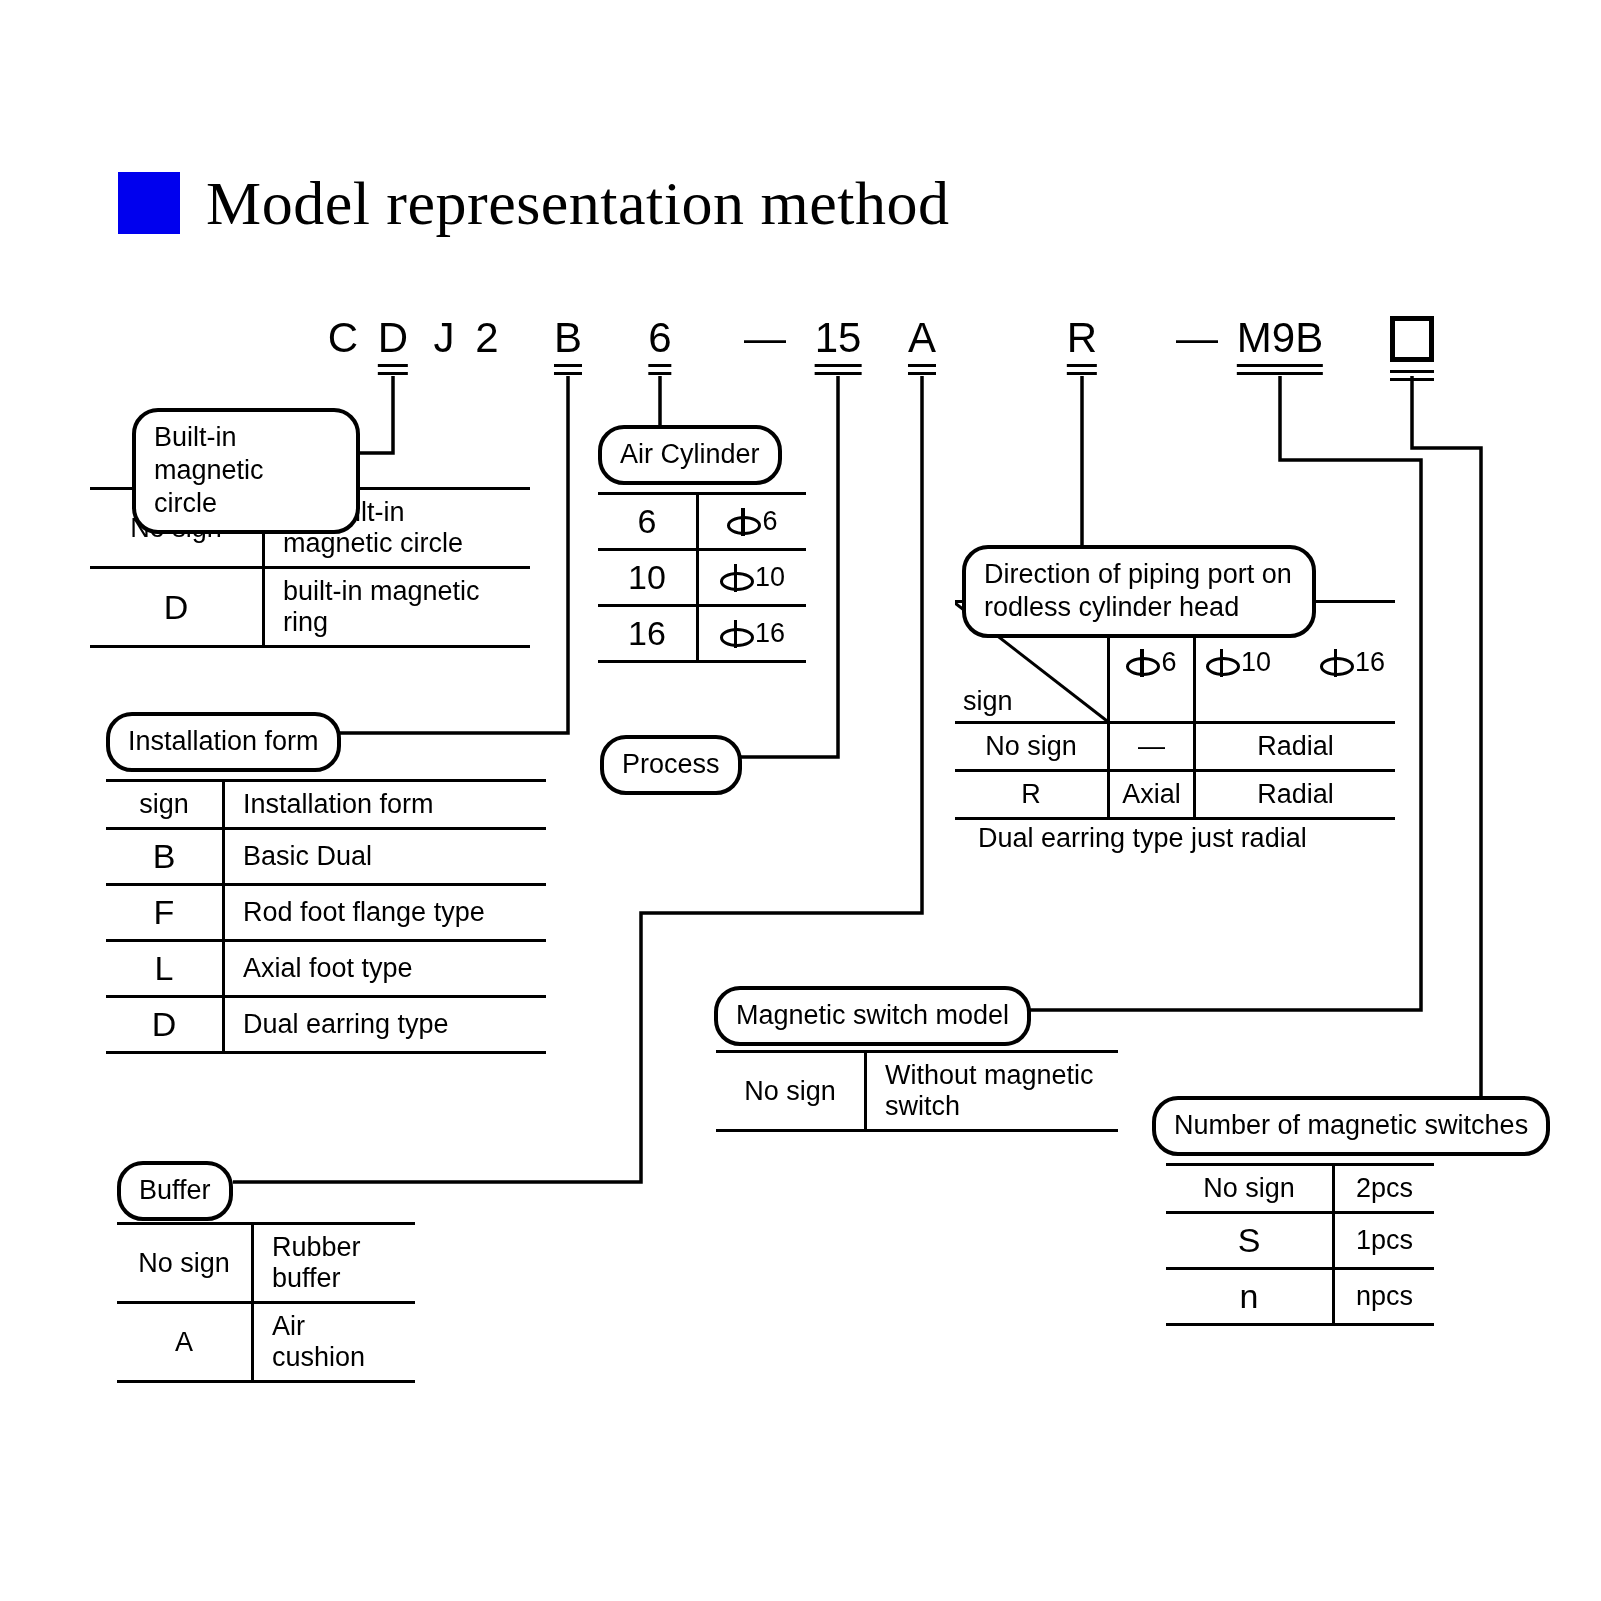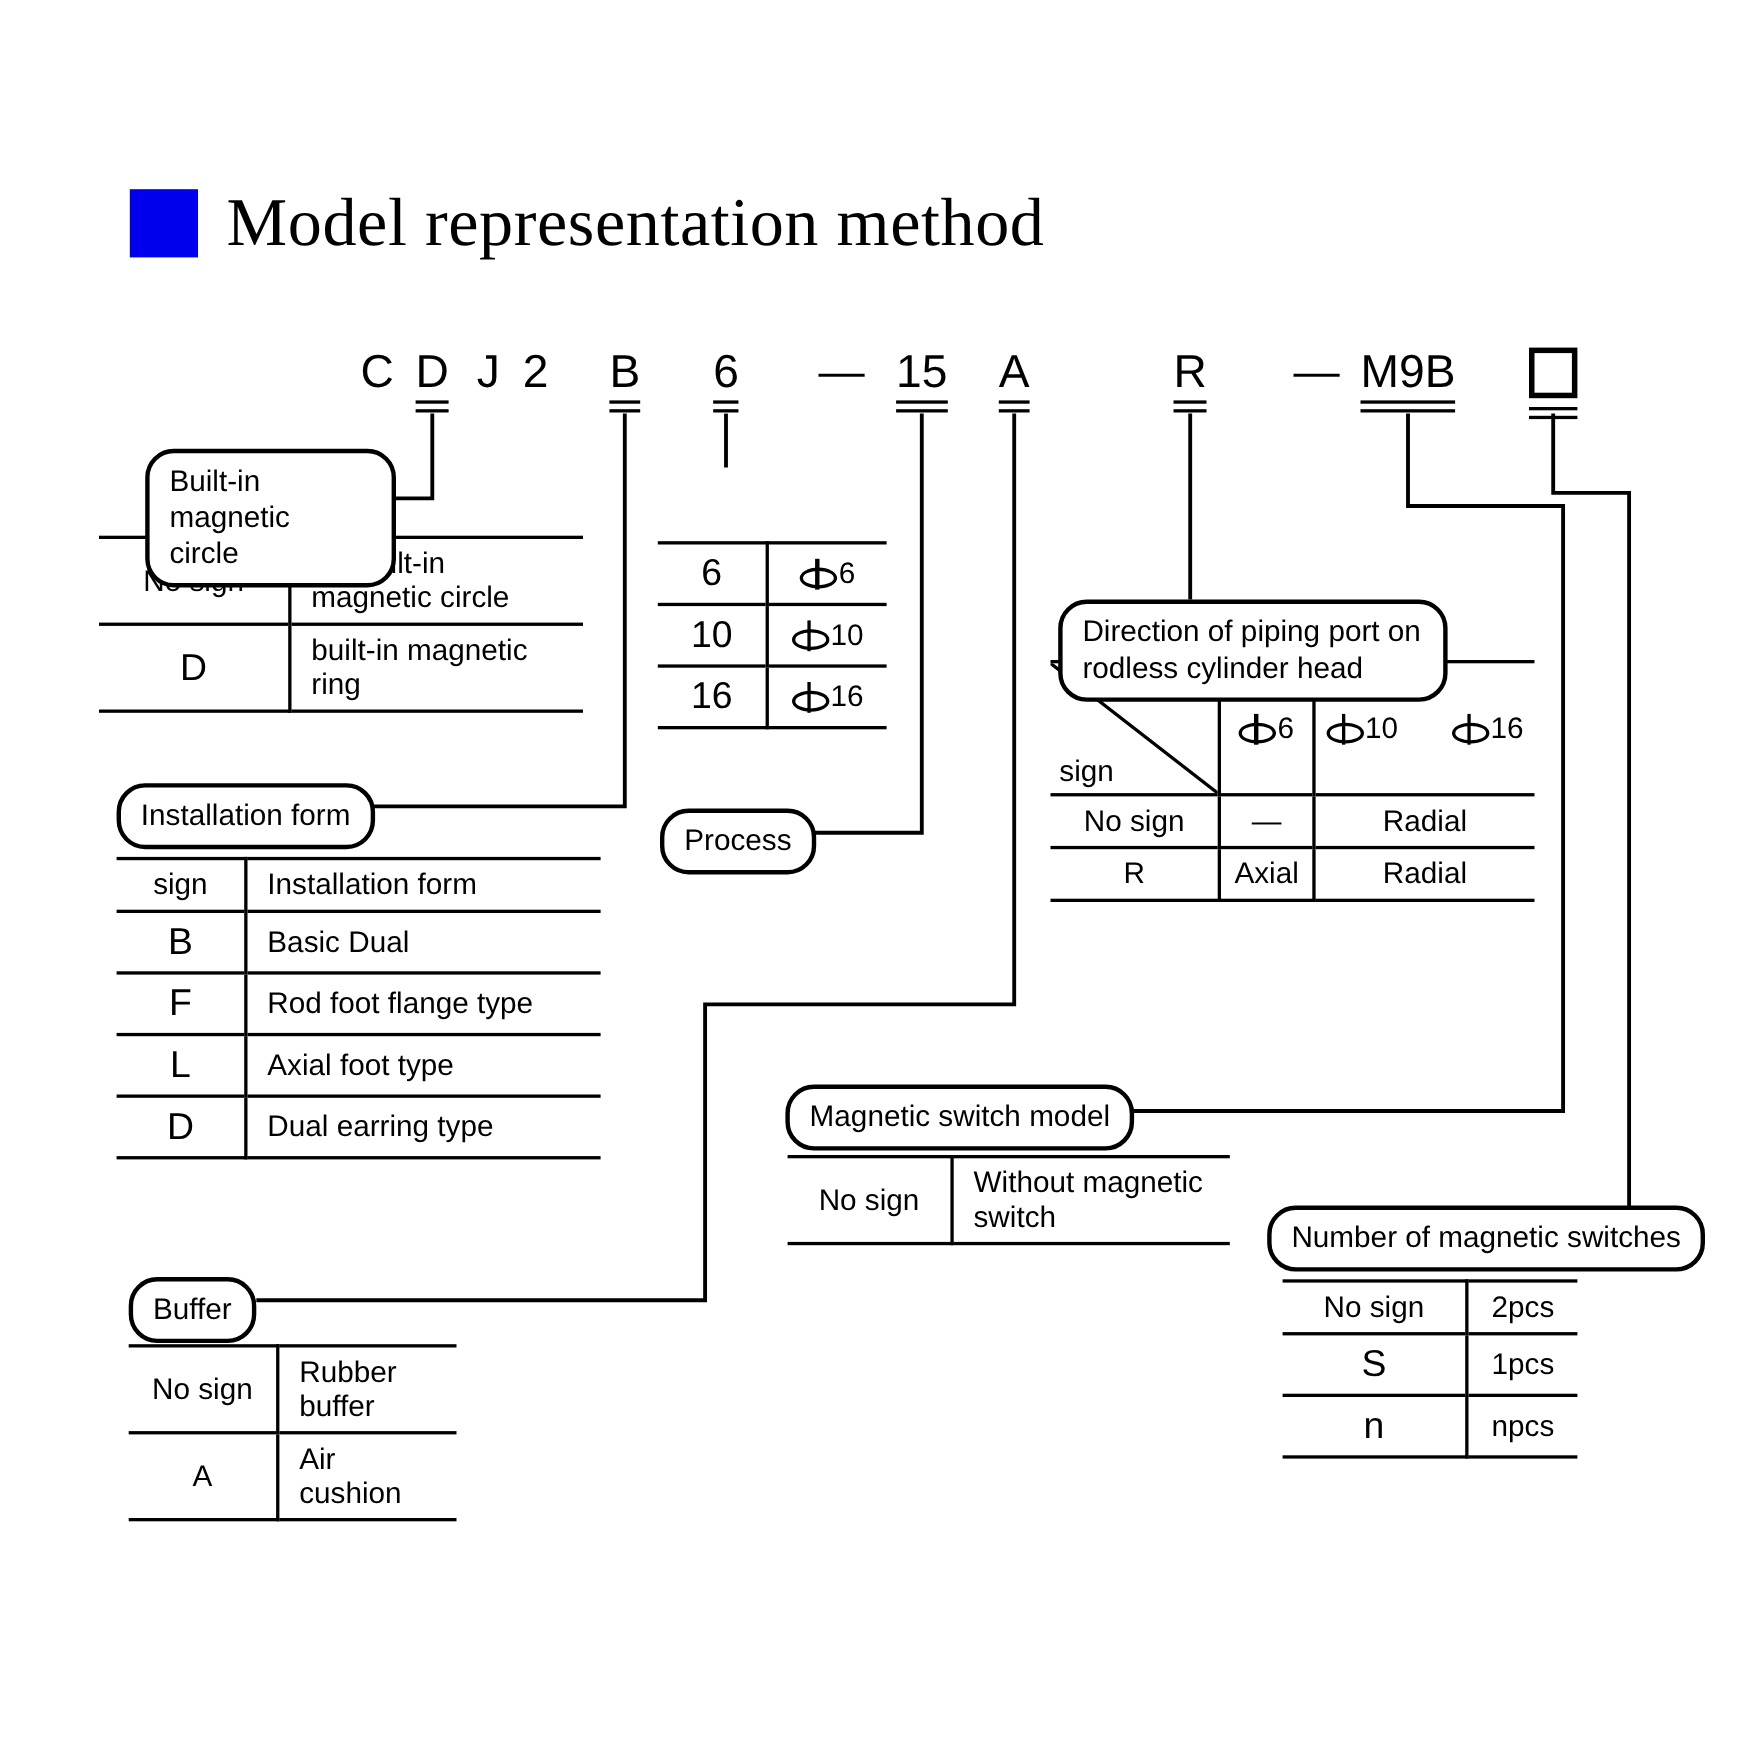--- a/index.html
+++ b/index.html
@@ -109,20 +109,21 @@
       <td class="sep" style="width:152px">No sign</td>
       <td class="l">No built-in magnetic circle</td>
     </tr>
     <tr>
       <td class="sep big">D</td>
       <td class="l">built-in magnetic ring</td>
     </tr>
   </tbody>
     </table>
 
+  <div class="pill" style="left:598px;top:425px;">Air Cylinder</div>
   <table class="tbl" style="left:598px;top:492px;width:208px;">
     <tbody>
         <tr>
       <td class="sep big" style="width:78px">6</td>
       <td>
         <span class="phi">
           <span class="ell"></span><span class="bar"></span></span><span>6</span>
       </td>
     </tr>
     <tr>
@@ -201,20 +202,21 @@
       <td class="sep">—</td>
       <td>Radial</td>
     </tr>
     <tr>
       <td class="sep">R</td>
       <td class="sep">Axial</td>
       <td>Radial</td>
     </tr>
   </tbody>
     </table>
+  <div class="note" style="left:978px;top:822px;">Dual earring type just radial</div>
 
   <div class="pill" style="left:714px;top:986px;">Magnetic switch model</div>
   <table class="tbl" style="left:716px;top:1050px;width:402px;">
     <tbody>
         <tr>
       <td class="sep" style="width:128px">No sign</td>
       <td class="l">Without magnetic switch</td>
     </tr>
   </tbody>
     </table>

